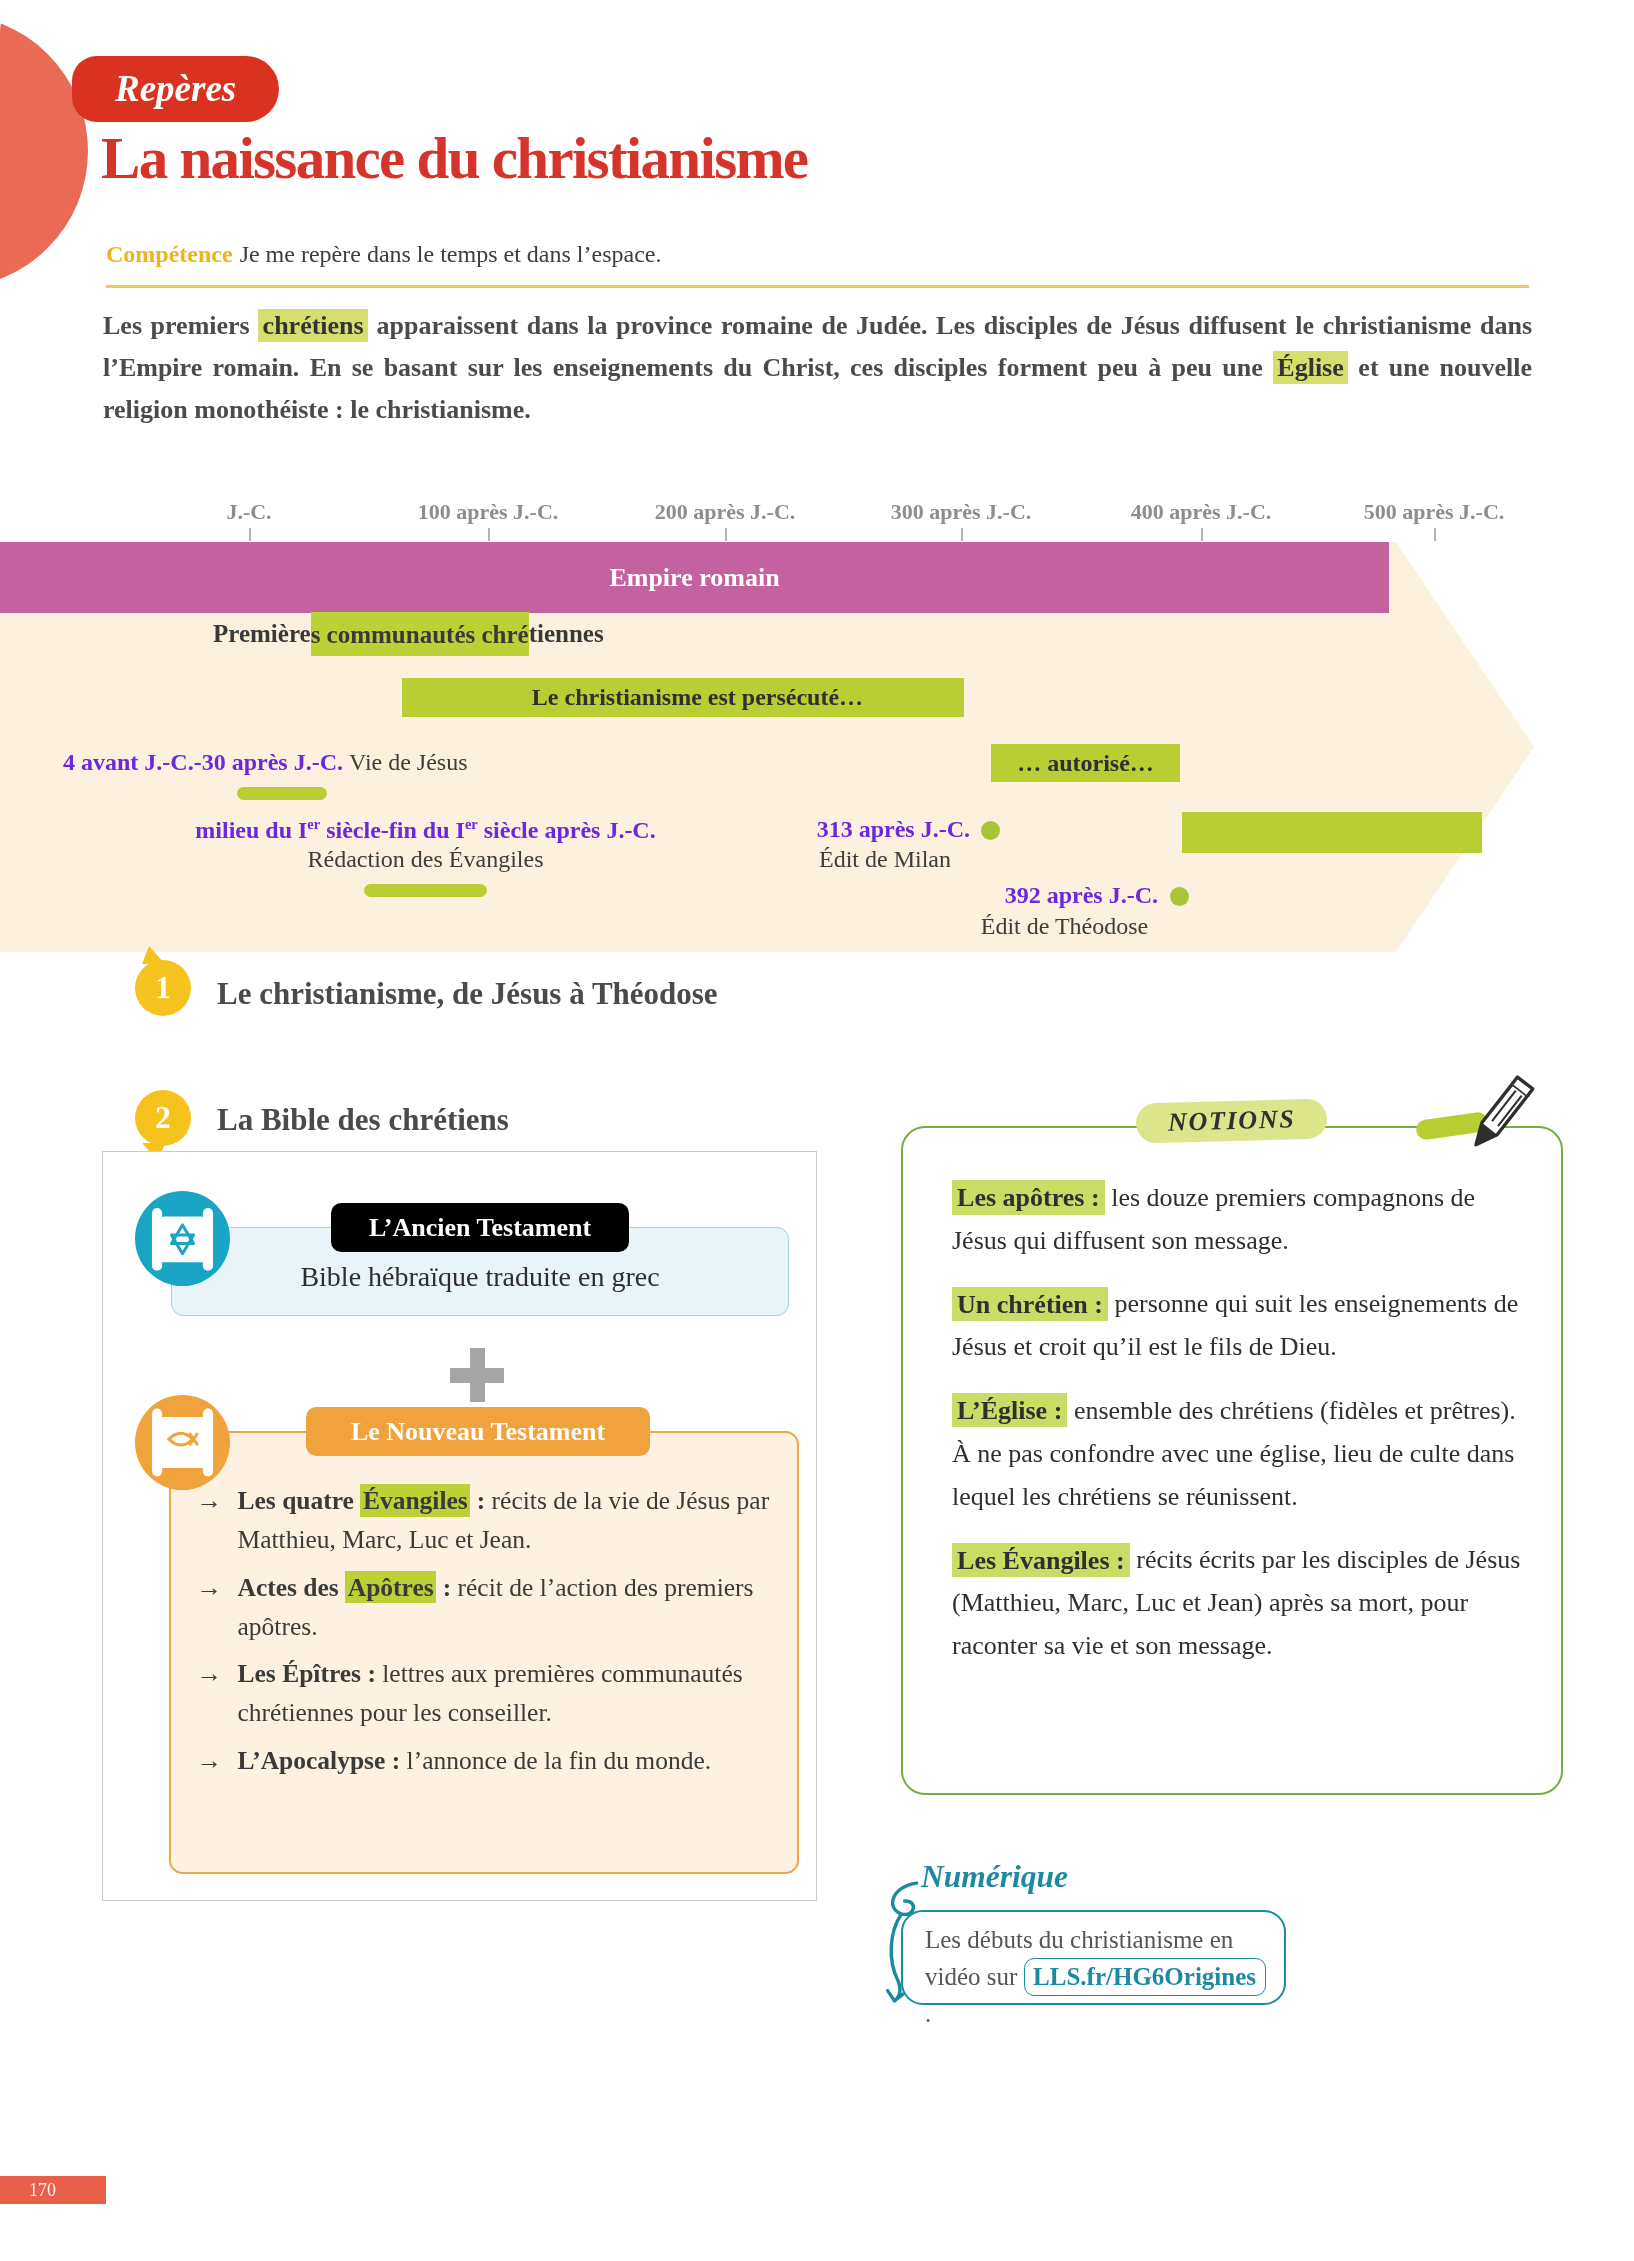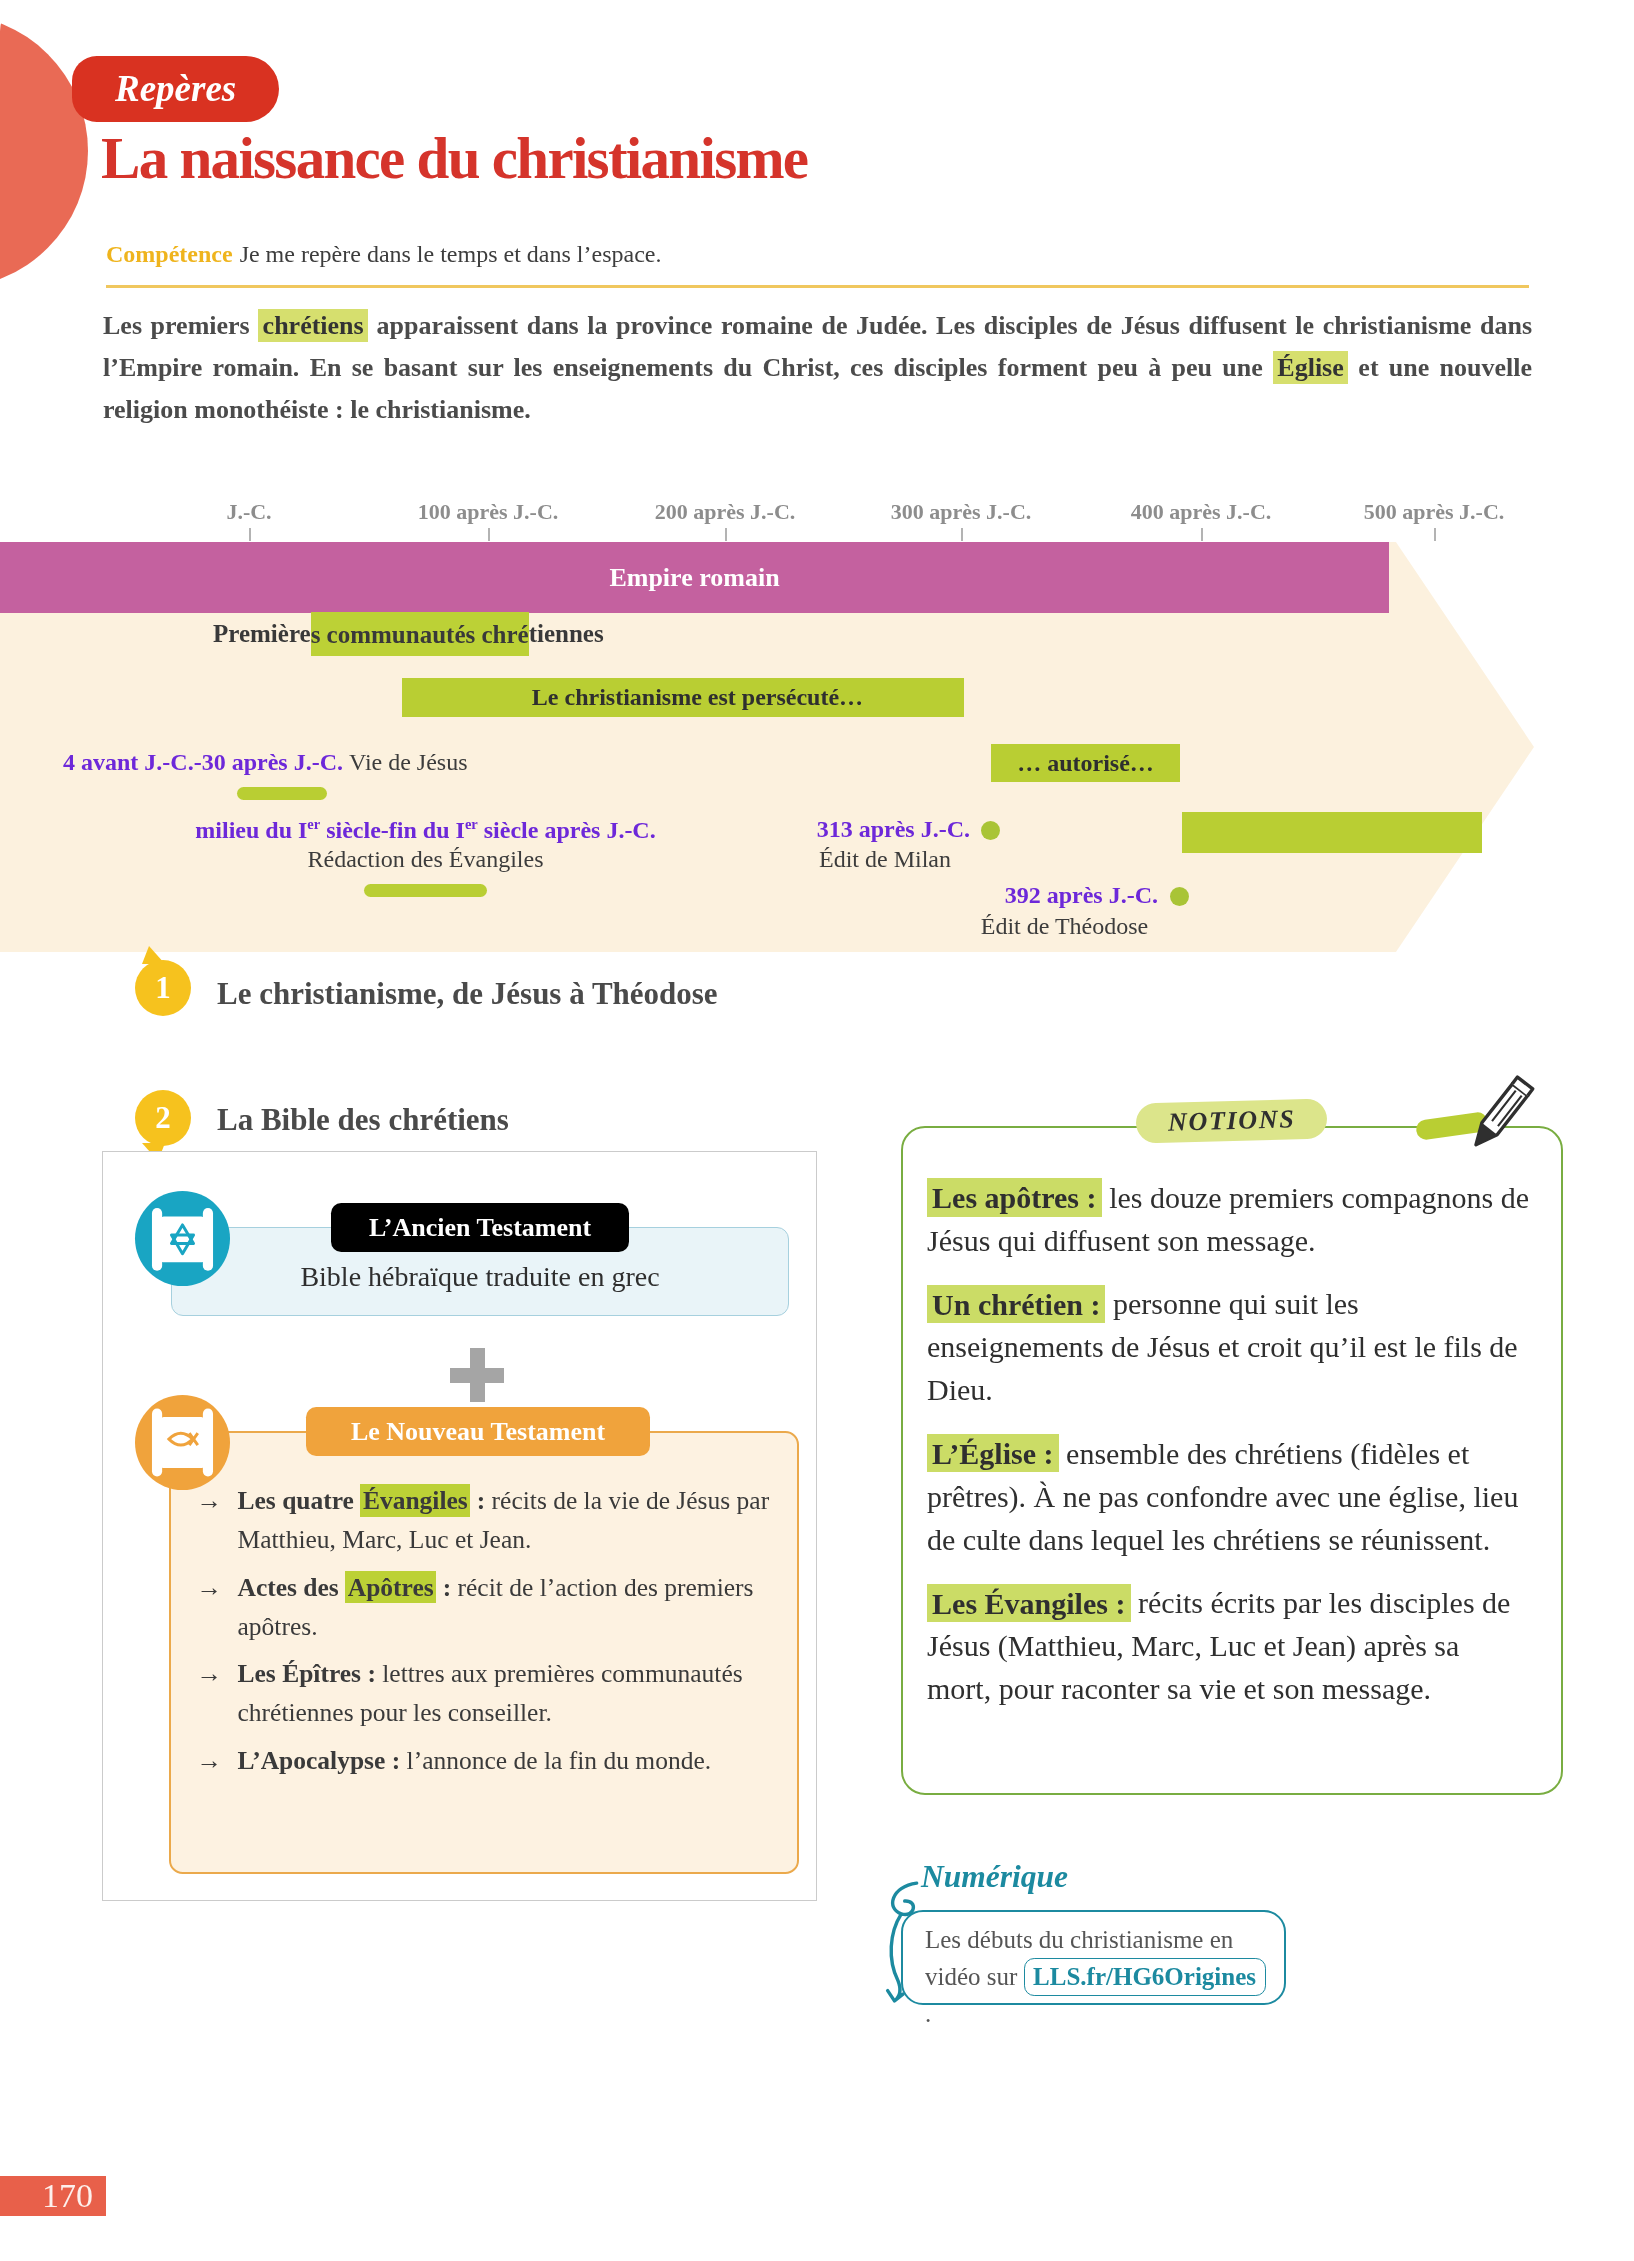--- a/index.html
+++ b/index.html
@@ -87,35 +87,35 @@
 
   
   .notions-box{position:absolute;left:901px;top:1126px;width:662px;height:669px;background:#fff;
         border:2.6px solid #79ad41;border-radius:24px;box-sizing:border-box;}
   .notions-head{position:absolute;left:0;right:0;top:-27px;display:flex;justify-content:center;}
   .notions-head span{background:#dce58b;border-radius:24px;padding:5.1px 32px;font-size:26px;font-weight:700;
         font-style:italic;color:#2f2f2f;letter-spacing:1.7px;transform:rotate(-1.5deg);}
   .pencil{position:absolute;right:24px;top:-56px;z-index:2;}
   .pencil-blob{position:absolute;right:73px;top:-12px;width:72px;height:20.4px;background:#b9ce33;
         border-radius:10.2px;transform:rotate(-8deg);}
-  .notions-content{padding:48px 31px 17px 24px;font-size:30px;line-height:43px;color:#2f2f2f;}
+  .notions-content{padding:48px 31px 17px 49px;font-size:26px;line-height:43px;color:#2f2f2f;}
   .notion{margin-bottom:20.4px;}
   .term{background:#cbdc66;font-weight:700;padding:2.6px 5.1px;}
 
   
   .num-title{position:absolute;left:921px;top:1859px;font-size:31.5px;font-weight:700;font-style:italic;color:#1c8aa0;}
   .num-curl{position:absolute;left:879px;top:1878px;}
   .num-box{position:absolute;left:901px;top:1910px;width:385px;height:95px;border:2.6px solid #1c8aa0;
         border-radius:22px;box-sizing:border-box;padding:10.2px 13.6px 10.2px 22px;font-size:25px;line-height:36px;color:#555;}
   .lls-pill{display:inline-block;border:1.7px solid #1c8aa0;border-radius:10.2px;padding:0 8.5px;
         color:#1c8aa0;font-weight:700;}
 
   
-  .page-tab{position:absolute;left:0;top:2176px;width:106px;height:40px;background:#e8604a;color:#fdf0ec;
-        font-size:34px;display:flex;align-items:center;justify-content:center;padding-left:29px;box-sizing:border-box;}
+  .page-tab{position:absolute;left:0;top:2176px;width:106px;height:28px;background:#e8604a;color:#fdf0ec;
+        font-size:18px;display:flex;align-items:center;justify-content:flex-start;padding-left:29px;box-sizing:border-box;}
 </style>
 </head>
 <body>
 
 <div class="page">
 
   <div class="deco-circle"></div>
   <div class="reperes-badge">Repères</div>
   <h1 class="page-title" style="margin:0;">La naissance du christianisme</h1>
   <div class="competence">

